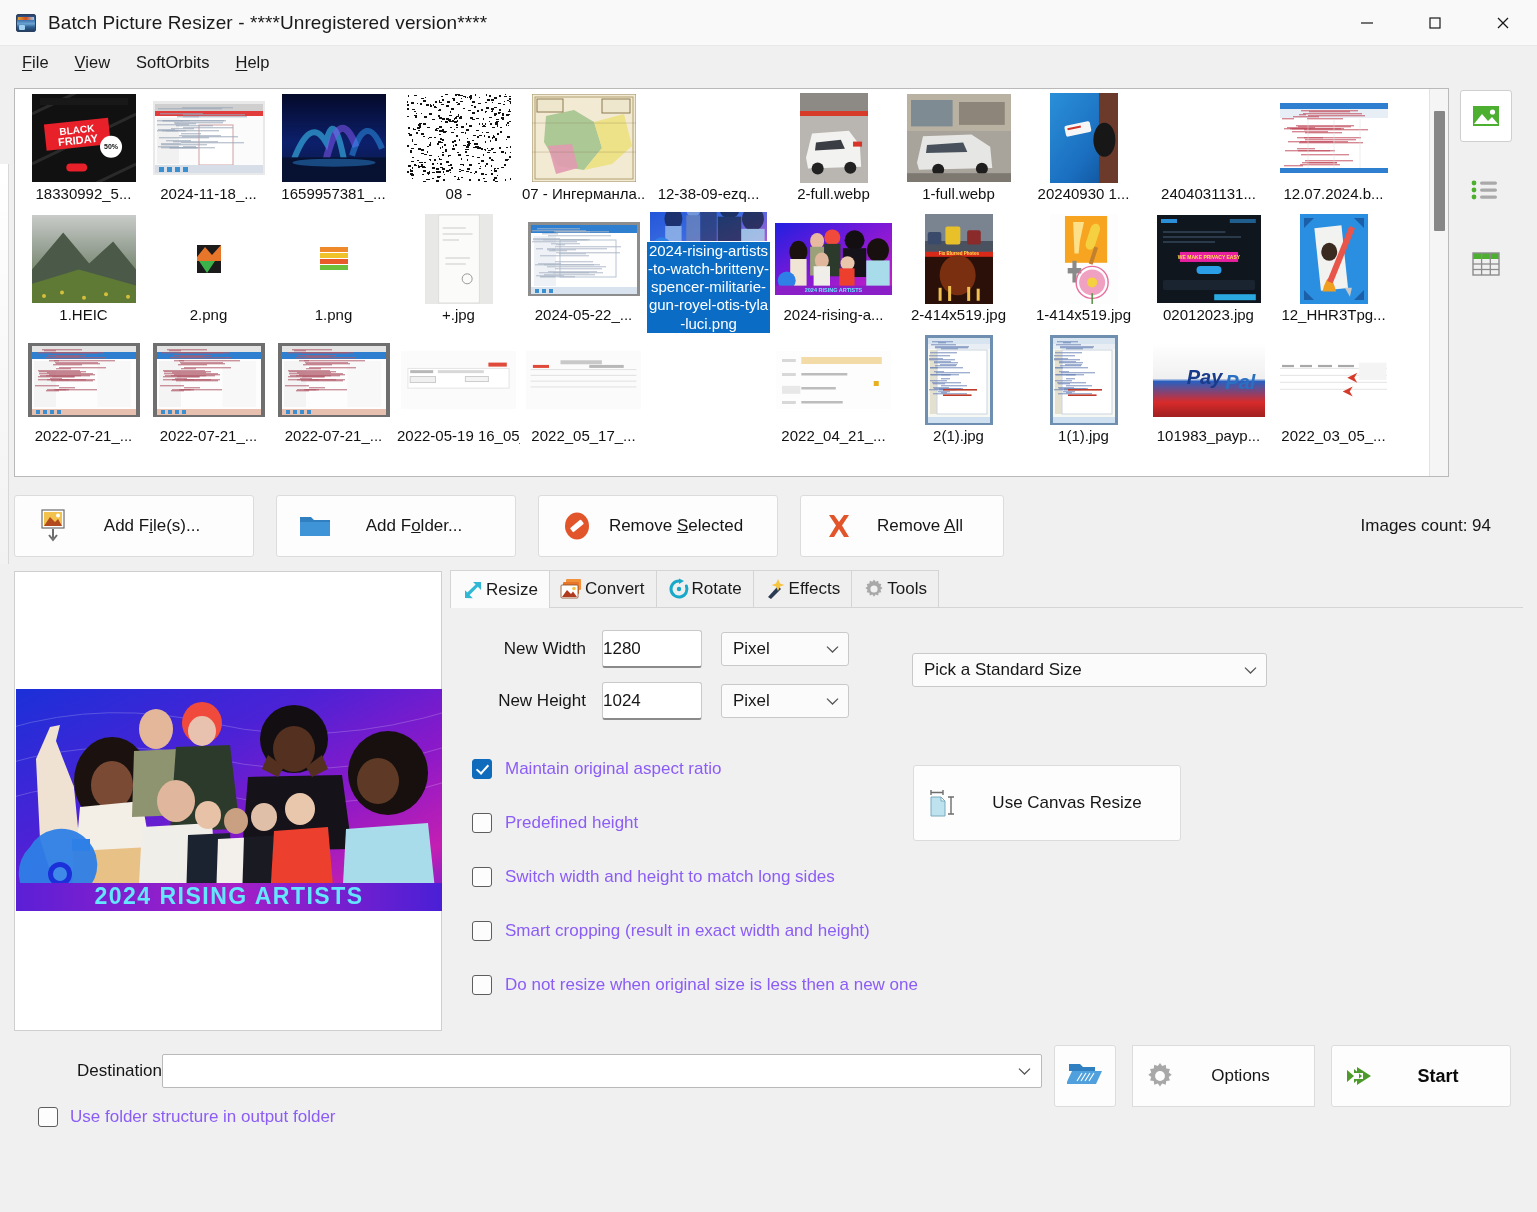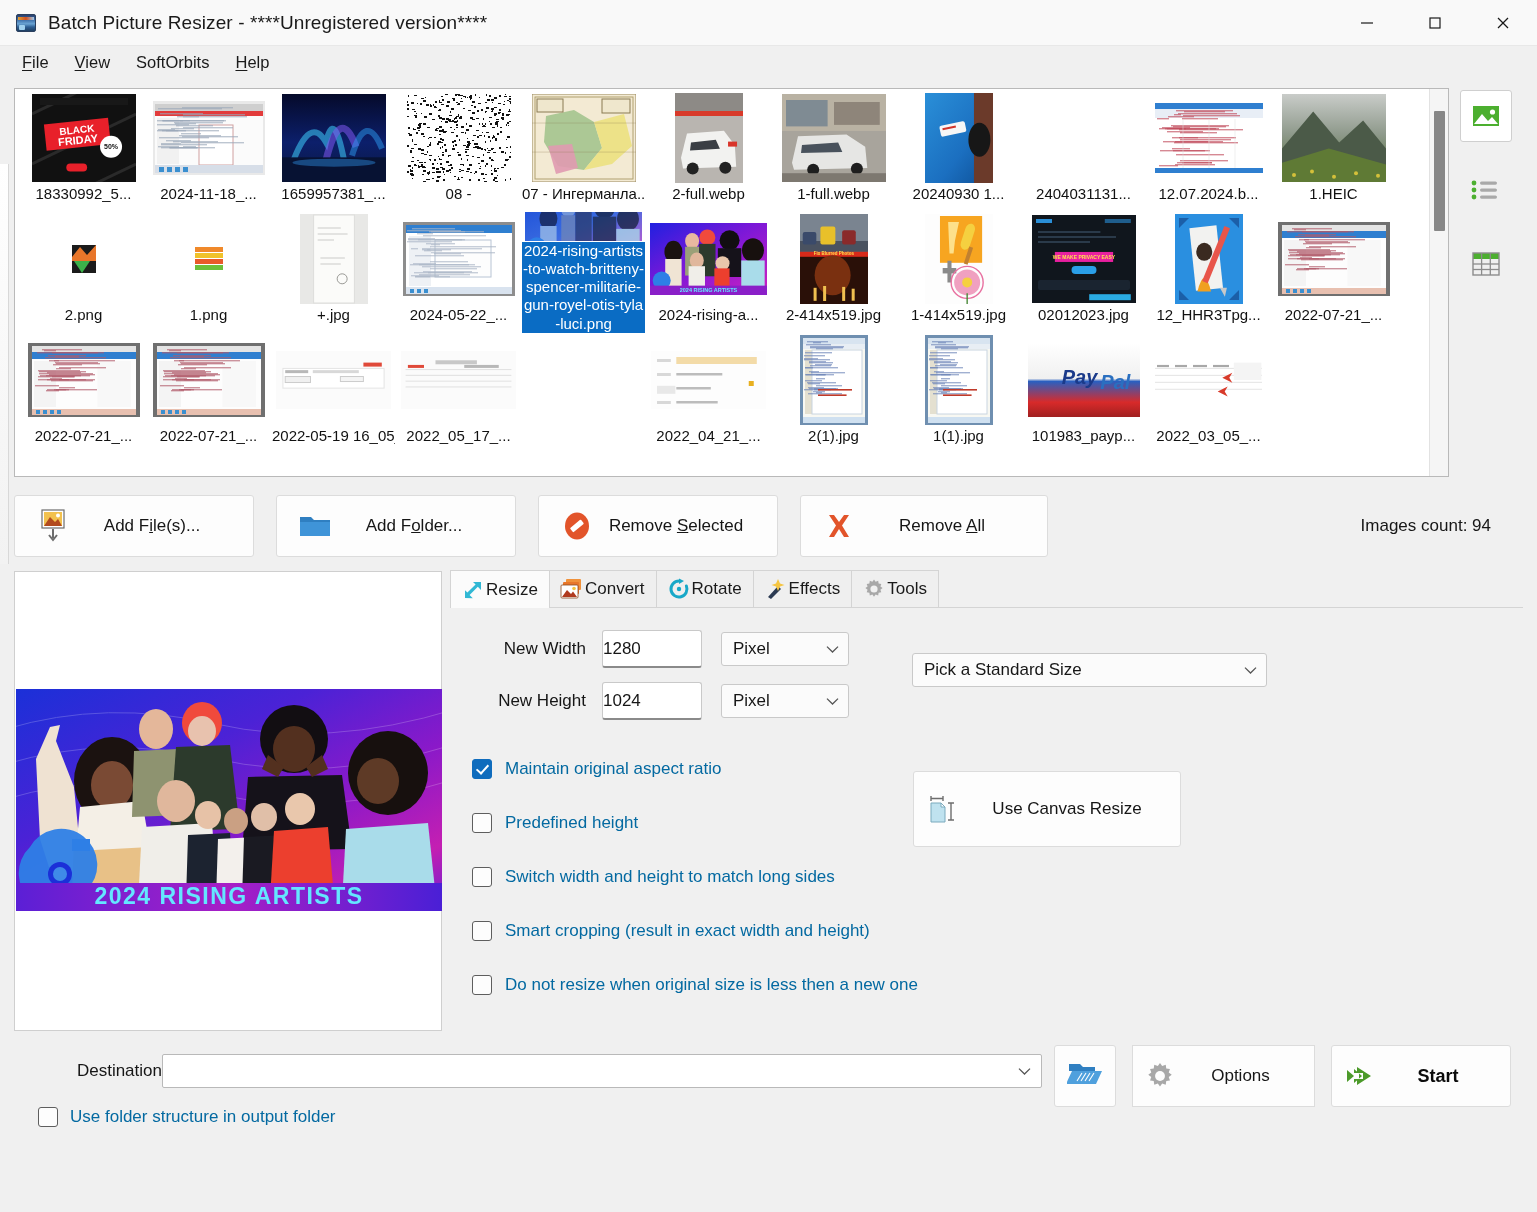--- a/index.html
+++ b/index.html
@@ -225,21 +225,21 @@
     flex: 1;
     text-align: center;
     font-size: 17px;
     color: #161616;
     padding-right: 8px;
     white-space: nowrap;
   }
   .act-btn.add-files { width: 240px; }
   .act-btn.add-folder { width: 240px; }
   .act-btn.remove-sel { width: 240px; }
-  .act-btn.remove-all { width: 248px; }
+  .act-btn.remove-all { width: 204px; }
   .images-count {
     margin-left: auto;
     font-size: 17px;
     color: #161616;
     white-space: nowrap;
     padding-right: 22px;
     text-align: center;
   }
 
   
@@ -381,27 +381,27 @@
     content: "";
     position: absolute;
     left: 6px; top: 2px;
     width: 5px; height: 10px;
     border: solid #fff;
     border-width: 0 2px 2px 0;
     transform: rotate(42deg);
   }
   .check-lbl {
     font-size: 17px;
-    color: #0369a1;
+    color: #8b5cf6;
     white-space: nowrap;
   }
 
   .canvas-btn {
     position: absolute;
-    left: 463px; top: 163px;
+    left: 463px; top: 157px;
     width: 268px; height: 76px;
     background: #fdfdfd;
     border: 1px solid #dcdcdc;
     border-radius: 3px;
     display: flex;
     align-items: center;
     cursor: default;
   }
   .canvas-btn .ico { width: 58px; display:flex; align-items:center; justify-content:center; flex:none; }
   .canvas-btn .lbl { flex:1; text-align:center; font-size:17px; color:#161616; padding-right: 18px; }
@@ -1070,20 +1070,24 @@
                     <rect x="70" y="5" width="28" height="14" fill="#efe7cd" stroke="#8a7a52"></rect>
                     <g stroke="#8a7a52" stroke-width="0.5" opacity="0.6">
                       <line x1="0" y1="29.040000000000003" x2="104" y2="29.040000000000003"></line>
                       <line x1="0" y1="58.080000000000005" x2="104" y2="58.080000000000005"></line>
                     </g>
                   </svg>
                 </div>
                 <div class="cap">07 - Ингерманла...</div>
               </div>
               <div class="thumb">
+                <div class="img"></div>
+                <div class="cap">12-38-09-ezq...</div>
+              </div>
+              <div class="thumb">
                 <div class="img">
                   <svg class="pic" width="68" height="90" viewBox="0 0 68 90">
                     <rect width="68" height="90" fill="#b9b5b0"></rect>
                     <rect width="68" height="22.5" fill="#8d8a86"></rect>
                     <rect y="18" width="68" height="5" fill="#d83a2a"></rect>
                     <path d="M6 64.8 L12 40.5 L48.96 37.8 L59.84 52.199999999999996 L61.2 73.8 L8 75.6 Z" fill="#f2f2f0"></path>
                     <path d="M16 49.50000000000001 L40.8 46.800000000000004 L44.88 55.8 L15 57.6 Z" fill="#3a3e44"></path>
                     <circle cx="17.68" cy="75.6" r="6" fill="#222"></circle>
                     <circle cx="50.32" cy="74.7" r="6" fill="#222"></circle>
                     <rect x="53.04" y="48.6" width="9" height="5" fill="#d8342a"></rect>

